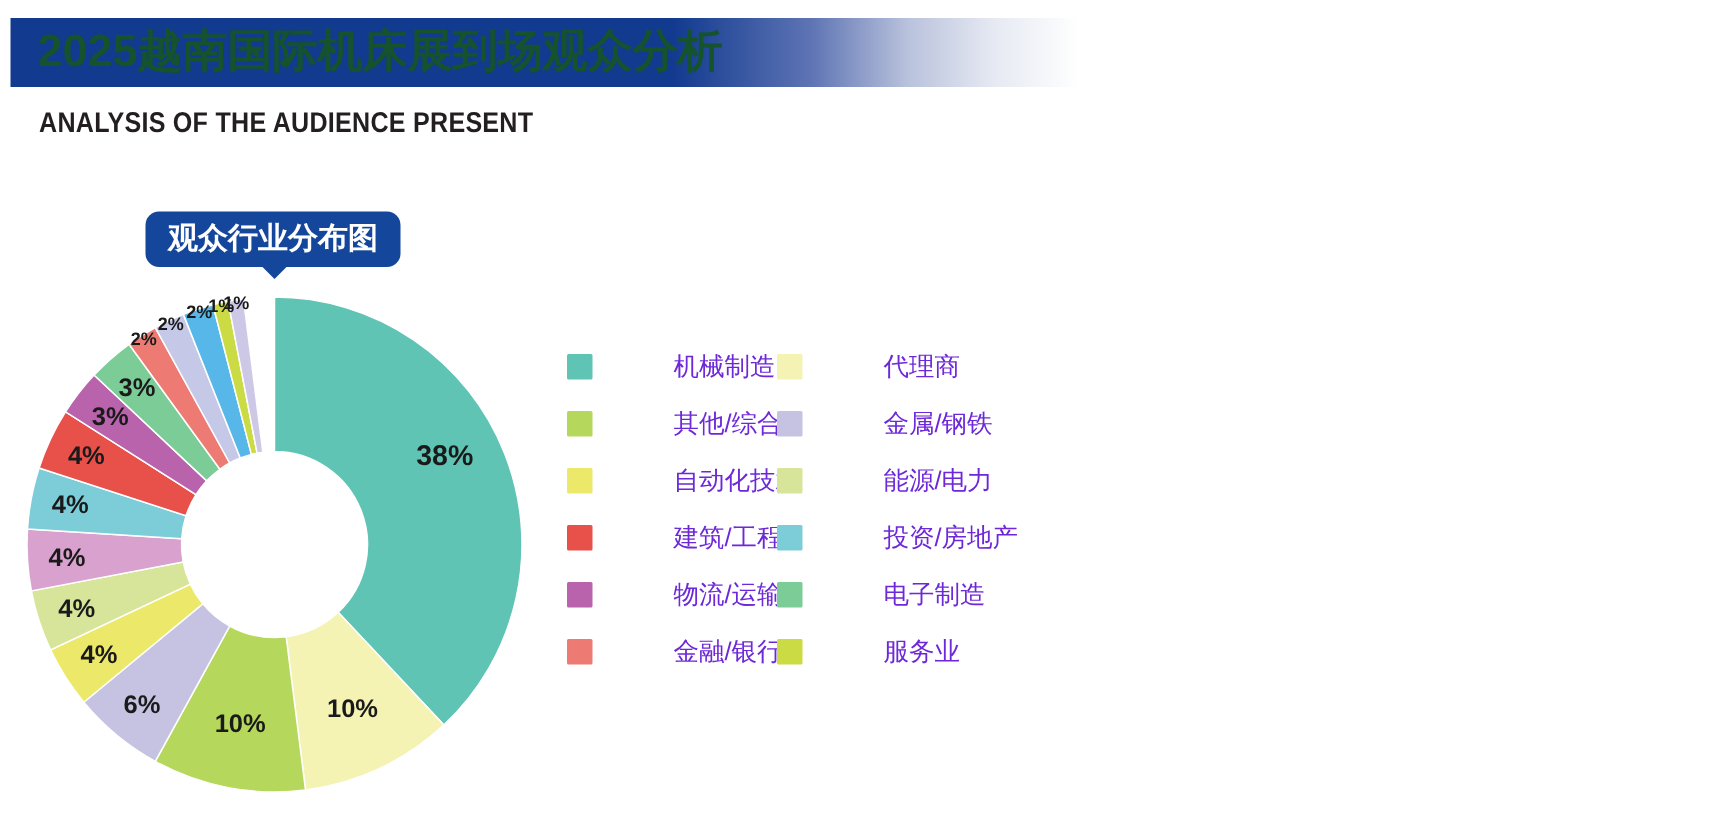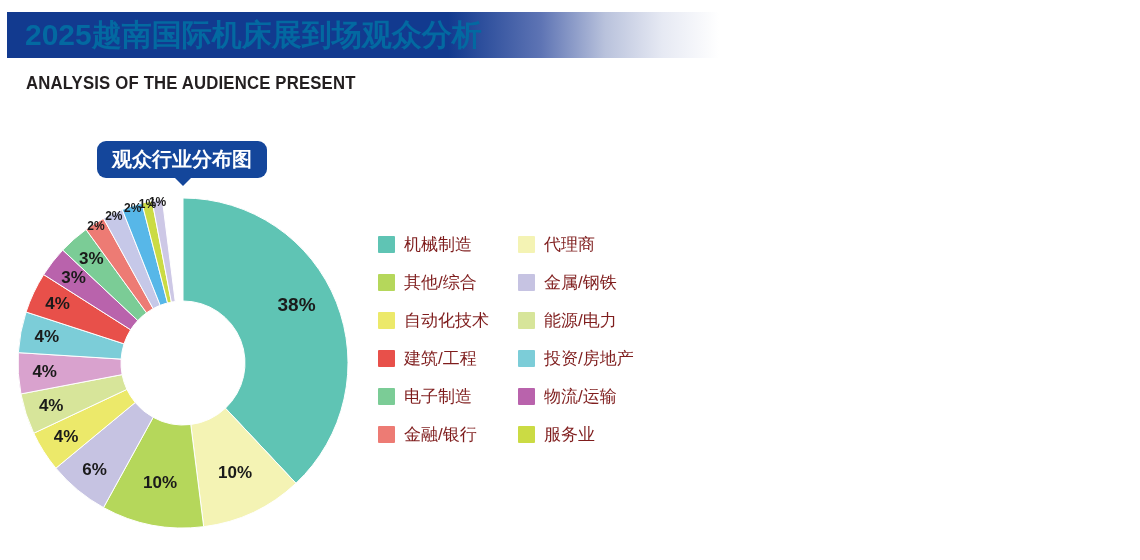--- a/index.html
+++ b/index.html
@@ -25,21 +25,21 @@
     background: linear-gradient(to right,
         #123a8f 0%, #123a8f 62%, #5e74b4 75%,
         #b9c2dc 84%, #e6e9f3 92%, #ffffff 100%);
   }
   .header-title {
     position: absolute;
     left: 25px;
     top: 15px;
     font-size: 30px;
     font-weight: bold;
-    color: #0369a1;
+    color: #14532d;
     letter-spacing: 0px;
     line-height: 40px;
     white-space: nowrap;
   }
   .header-subtitle {
     position: absolute;
     left: 26px;
     top: 72px;
     font-size: 19px;
     font-weight: bold;
@@ -113,23 +113,24 @@
     gap: 9px;
   }
   .swatch {
     width: 17px;
     height: 17px;
     flex: 0 0 17px;
     border-radius: 1px;
   }
   .legend-label {
     font-size: 17px;
-    color: #7f1d1d;
+    color: #6d28d9;
     white-space: nowrap;
     line-height: 19px;
+    margin-left: 45px;
   }
 </style>
 </head>
 <body>
 
 <div class="header-banner"></div>
 <div class="header-title">2025越南国际机床展到场观众分析</div>
 <div class="header-subtitle">ANALYSIS OF THE AUDIENCE PRESENT</div>
 
 <div class="panel panel-left">
@@ -199,28 +200,28 @@
       </div>
       <div class="legend-item">
         <span class="swatch" style="background: rgb(232, 80, 74);"></span>
         <span class="legend-label">建筑/工程</span>
       </div>
       <div class="legend-item">
         <span class="swatch" style="background: rgb(124, 205, 216);"></span>
         <span class="legend-label">投资/房地产</span>
       </div>
       <div class="legend-item">
+        <span class="swatch" style="background: rgb(185, 99, 172);"></span>
+        <span class="legend-label">物流/运输</span>
+      </div>
+      <div class="legend-item">
         <span class="swatch" style="background: rgb(123, 204, 150);"></span>
         <span class="legend-label">电子制造</span>
       </div>
       <div class="legend-item">
-        <span class="swatch" style="background: rgb(185, 99, 172);"></span>
-        <span class="legend-label">物流/运输</span>
-      </div>
-      <div class="legend-item">
         <span class="swatch" style="background: rgb(237, 123, 116);"></span>
         <span class="legend-label">金融/银行</span>
       </div>
       <div class="legend-item">
         <span class="swatch" style="background: rgb(203, 219, 68);"></span>
         <span class="legend-label">服务业</span>
       </div>
     </div>
 </div>
 

